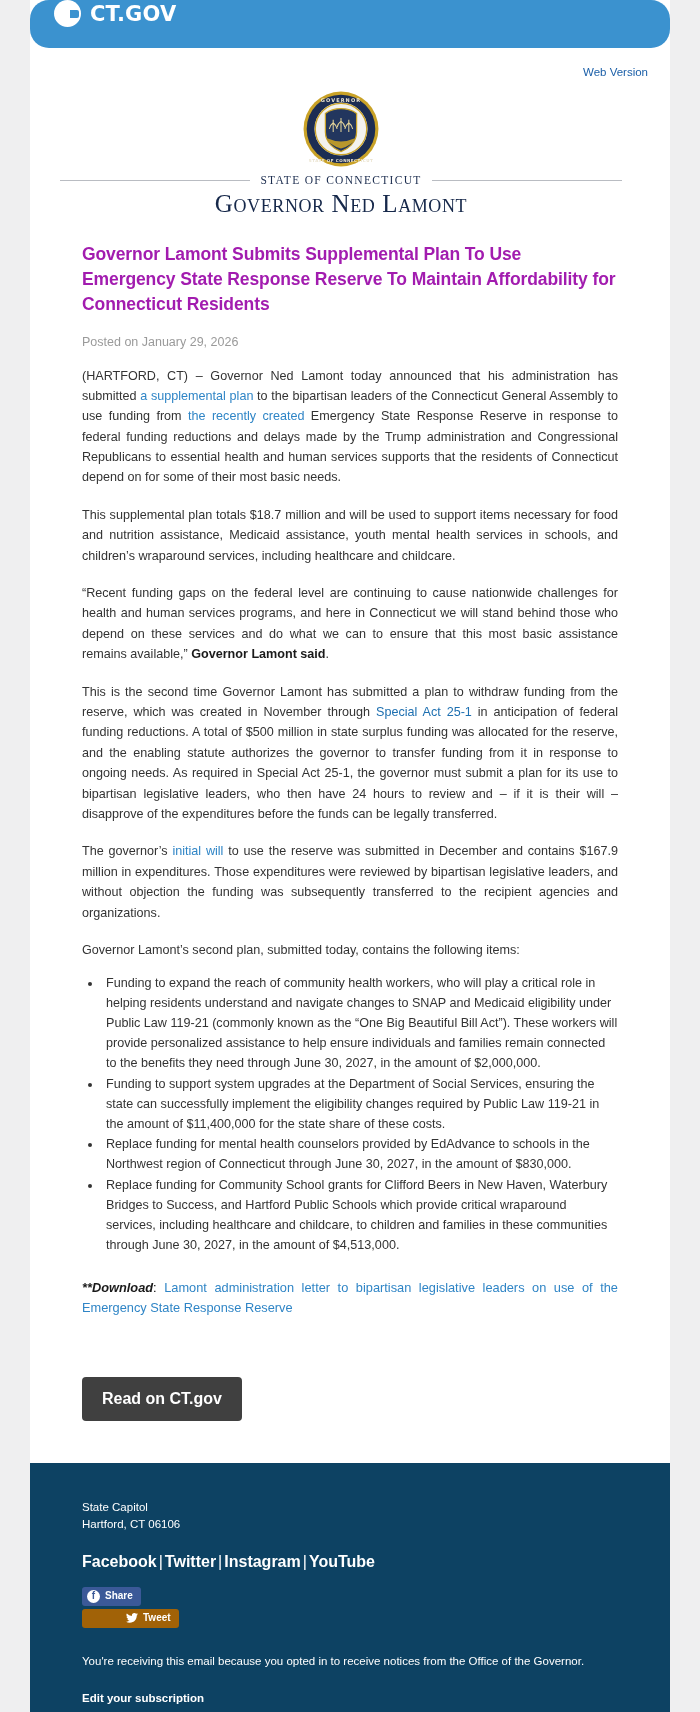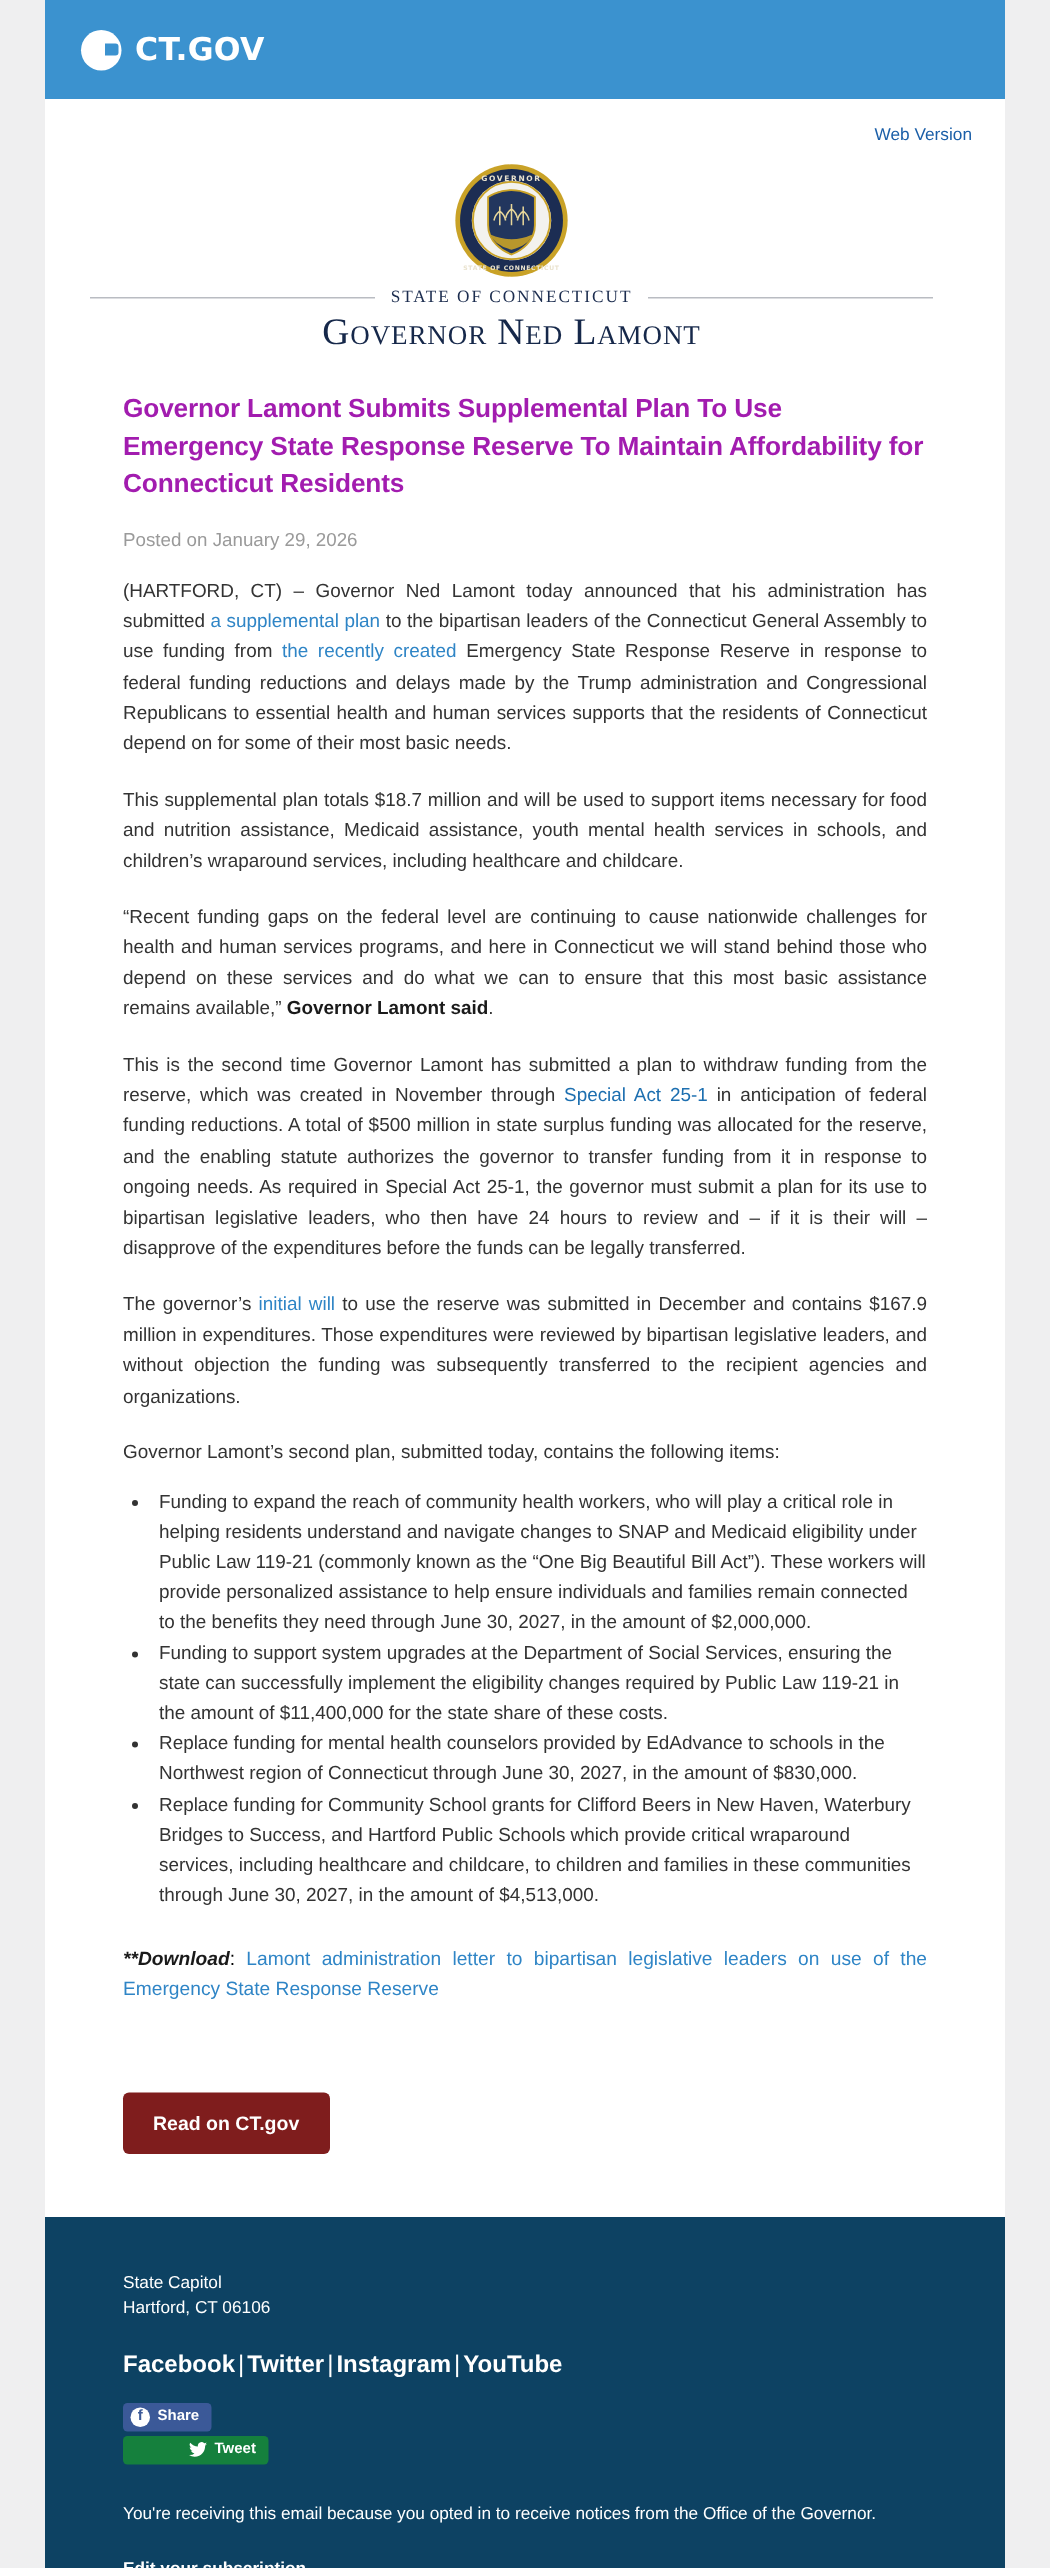--- a/index.html
+++ b/index.html
@@ -22,24 +22,25 @@
   }
   .email-body {
     width: 640px;
     margin: 0 auto;
     background: #ffffff;
   }
 
   
   .topbar {
     background: #3b92cf;
-    height: 66px;
+    height: 48px;
     display: flex;
-    align-items: center;
+    align-items: flex-start;
     padding-left: 24px;
+    border-radius: 19px;
   }
   .logo-group {
     display: flex;
     align-items: center;
     gap: 9px;
   }
   .logo-mark {
     width: 27px;
     height: 27px;
     border-radius: 50%;
@@ -173,23 +174,23 @@
     color: #1a1a1a;
   }
   .download-link {
     color: #2f85c6;
     text-decoration: none;
   }
 
   .cta-row { padding: 58px 52px 42px 52px; }
   .cta-button {
     display: inline-block;
-    background: #7f1d1d;
-    color: #ffffff;
-    font-size: 13px;
+    background: #404040;
+    color: #ffffff;
+    font-size: 16px;
     font-weight: bold;
     padding: 13px 20px;
     border-radius: 4px;
     text-decoration: none;
     border: none;
     cursor: pointer;
     font-family: "Liberation Sans", sans-serif;
   }
 
   
@@ -224,21 +225,21 @@
     background: #3b5998;
     color: #ffffff;
     font-size: 10px;
     font-weight: bold;
     padding: 3px 8px 3px 5px;
     border-radius: 3px;
     text-decoration: none;
     margin-bottom: 3px;
     line-height: 1.2;
   }
-  .share-btn.tweet { background: #15803d; padding-left: 43px; }
+  .share-btn.tweet { background: #a16207; padding-left: 43px; }
   .sb-glyph {
     width: 13px; height: 13px;
     border-radius: 50%;
     background: #ffffff;
     color: #3b5998;
     font-size: 10px;
     font-weight: bold;
     display: inline-flex;
     align-items: center;
     justify-content: center;

